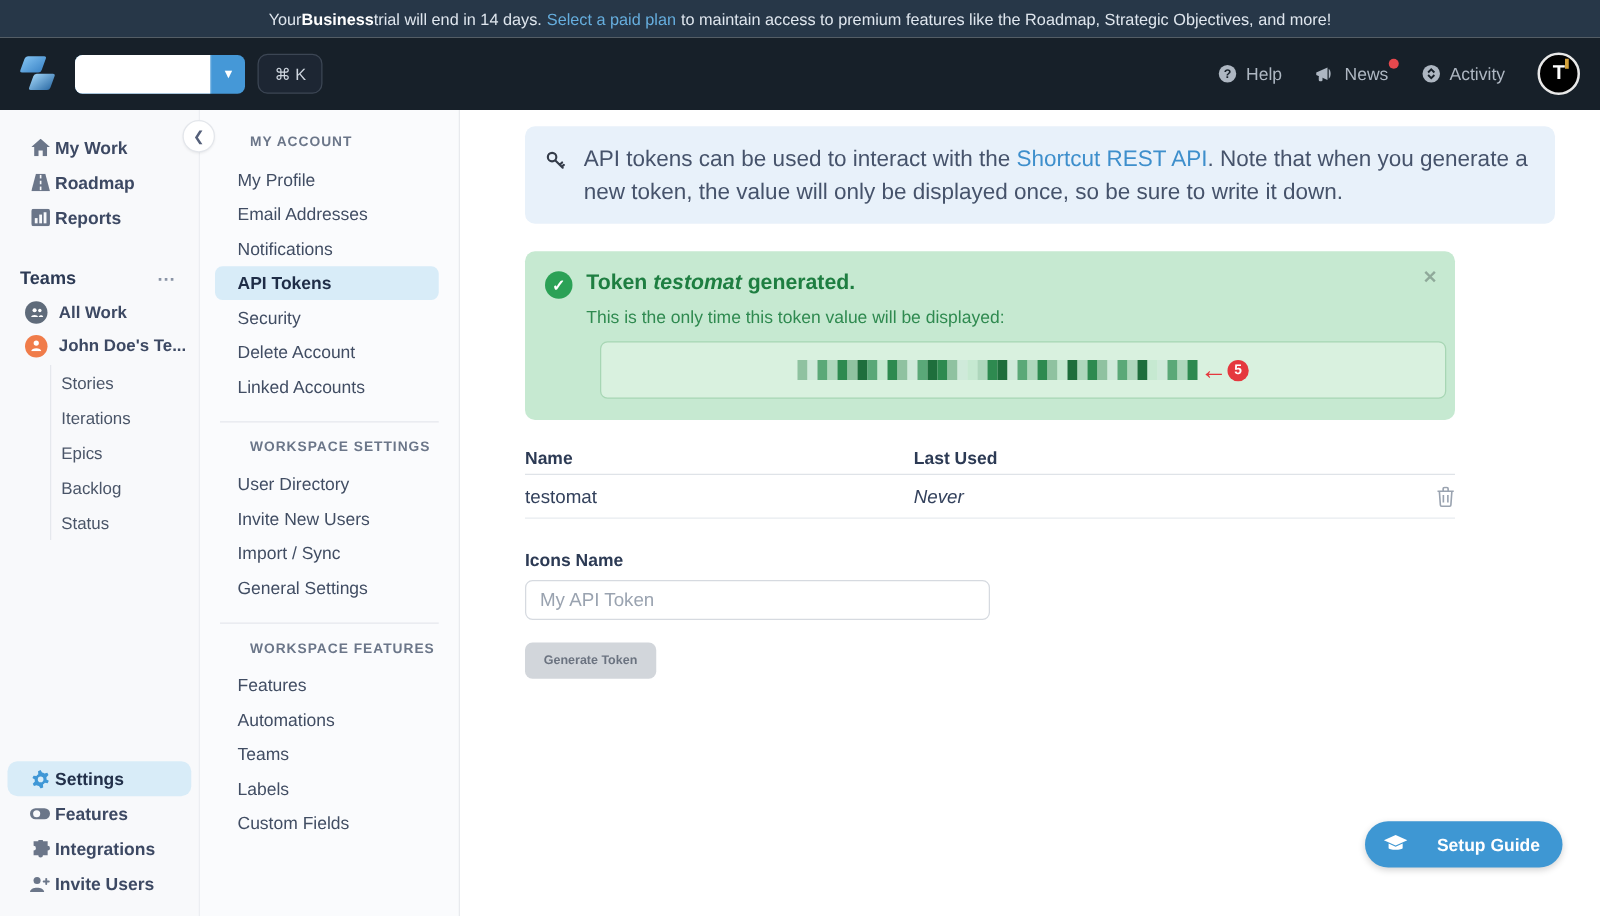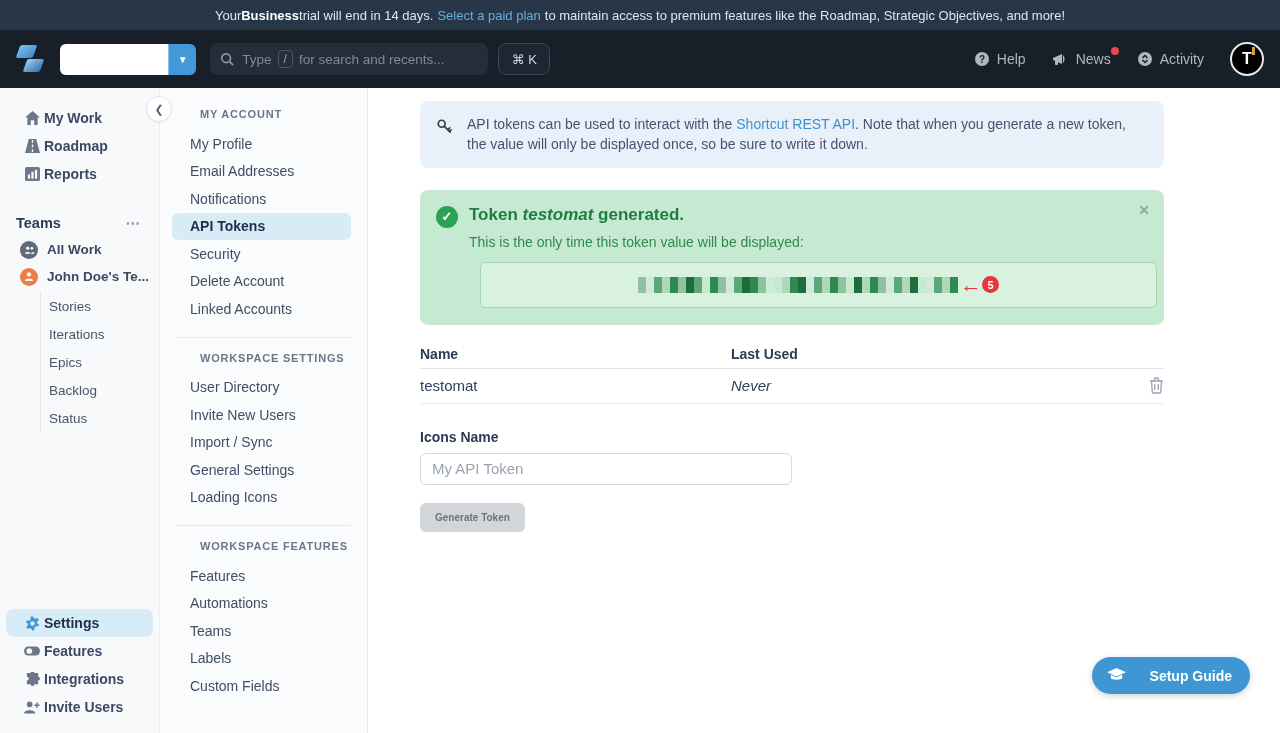--- a/index.html
+++ b/index.html
@@ -62,21 +62,21 @@
 
   
   .main { flex:1; background:#fff; position:relative; overflow:hidden; }
   .main-header { padding:29px 0 0 52px; height:82px; border-bottom:1px solid #eceef2; }
   .breadcrumb { font-size:22px; }
   .breadcrumb .parent { color:#8b95a6; cursor:pointer; }
   .breadcrumb .sep { color:#8b95a6; margin:0 8px; font-size:18px; }
   .breadcrumb .current { color:#2c3a54; font-weight:700; }
   .content { padding:13px 0 0 52px; width:796px; }
 
-  .info-box { width:744px; background:#e8f1fa; border-radius:8px; padding:13px 18px 13px 16px; display:flex; gap:14px; font-size:14px; line-height:1.45; color:#46536b; }
+  .info-box { width:824px; background:#e8f1fa; border-radius:8px; padding:13px 18px 13px 16px; display:flex; gap:14px; font-size:18px; line-height:1.45; color:#46536b; }
   .info-box .key-ico { margin-top:4px; color:#343c49; flex-shrink:0; }
   .info-box a { color:#3e8fcc; text-decoration:none; cursor:pointer; }
 
   .success-box { width:744px; background:#c6e9d1; border-radius:8px; margin-top:22px; padding:15px 18px 17px 16px; position:relative; }
   .success-head { display:flex; gap:11px; align-items:flex-start; }
   .check-ico { width:22px; height:22px; border-radius:50%; background:#2ba156; color:#fff; display:flex; align-items:center; justify-content:center; font-size:13px; font-weight:700; flex-shrink:0; margin-top:1px; }
   .success-title { font-size:17px; font-weight:700; color:#1e7e41; }
   .success-title em { font-style:italic; }
   .success-sub { font-size:14px; color:#2f8a50; margin:6px 0 0 33px; }
   .success-close { position:absolute; top:12px; right:14px; color:#8fa99a; font-size:14px; font-weight:700; cursor:pointer; }
@@ -119,31 +119,20 @@
 
 <div class="navbar">
   <div class="logo">
       <div class="l1"></div>
       <div class="l2"></div>
     </div>
   <div class="create-btn">
     <div class="main">Create Story</div>
     <div class="caret">▼</div>
   </div>
-  <div class="searchbar">
-    <span class="mag">
-      <svg width="14" height="14" viewBox="0 0 16 16" fill="none" stroke="#8a95a5" stroke-width="2">
-          <circle cx="7" cy="7" r="5"></circle>
-          <line x1="11" y1="11" x2="15" y2="15"></line>
-        </svg>
-    </span>
-    <span>Type</span>
-    <span class="slash-key">/</span>
-    <span>for search and recents...</span>
-  </div>
   <div class="cmdk">⌘ K</div>
   <div class="nav-right">
     <div class="nav-link">
       <span class="ico">
         <svg width="16" height="16" viewBox="0 0 16 16">
             <circle cx="8" cy="8" r="7" fill="#aeb7c2"></circle>
             <text x="8" y="11.5" font-size="10" font-weight="bold" text-anchor="middle" fill="#172029">?</text>
           </svg>
       </span>
       <span>Help</span>
@@ -293,21 +282,20 @@
     <div class="sn-item active">API Tokens</div>
     <div class="sn-item">Security</div>
     <div class="sn-item">Delete Account</div>
     <div class="sn-item">Linked Accounts</div>
     <div class="sn-divider"></div>
     <div class="sn-title">WORKSPACE SETTINGS</div>
     <div class="sn-item">User Directory</div>
     <div class="sn-item">Invite New Users</div>
     <div class="sn-item">Import / Sync</div>
     <div class="sn-item">General Settings</div>
-    <div class="sn-item">Loading Icons</div>
     <div class="sn-divider"></div>
     <div class="sn-title">WORKSPACE FEATURES</div>
     <div class="sn-item">Features</div>
     <div class="sn-item">Automations</div>
     <div class="sn-item">Teams</div>
     <div class="sn-item">Labels</div>
     <div class="sn-item">Custom Fields</div>
   </div>
 
   <div class="main">

